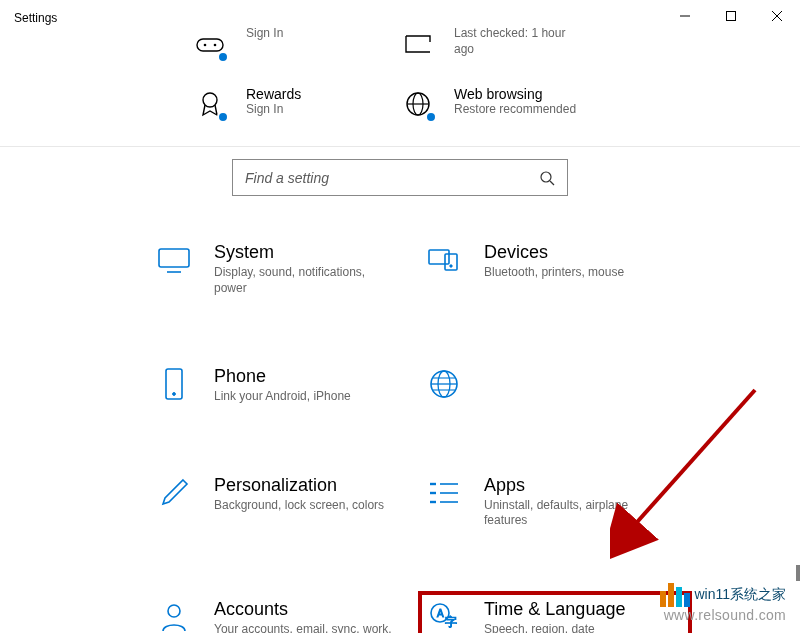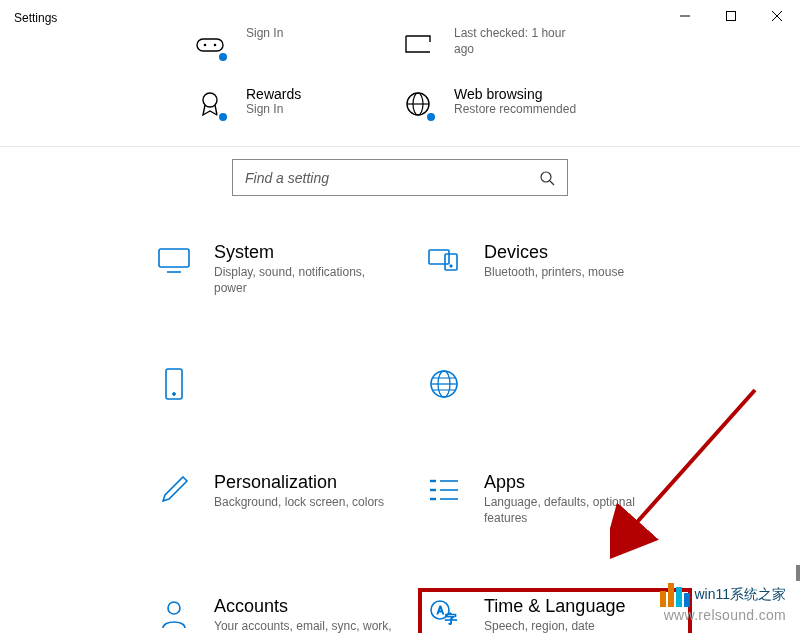--- a/index.html
+++ b/index.html
@@ -161,20 +161,24 @@
     </div>
   </div>
 
   <div class="cat">
     <div class="cat-icon">
       <svg width="24" height="34" viewBox="0 0 24 34">
           <rect x="4" y="2" width="16" height="30" rx="2" fill="none" stroke-width="1.6"></rect>
           <circle cx="12" cy="27" r="1.4" fill="#0078d4"></circle>
         </svg>
     </div>
+    <div class="cat-text">
+      <div class="ct-title">Phone</div>
+      <div class="ct-sub">Link your Android, iPhone</div>
+    </div>
   </div>
 
   <div class="cat">
     <div class="cat-icon">
       <svg width="32" height="32" viewBox="0 0 32 32">
           <circle cx="16" cy="16" r="13" fill="none" stroke-width="1.6"></circle>
           <ellipse cx="16" cy="16" rx="6" ry="13" fill="none" stroke-width="1.3"></ellipse>
           <line x1="3" y1="16" x2="29" y2="16" stroke-width="1.3"></line>
           <line x1="5" y1="10" x2="27" y2="10" stroke-width="1.1"></line>
           <line x1="5" y1="22" x2="27" y2="22" stroke-width="1.1"></line>
@@ -200,21 +204,21 @@
           <line x1="2" y1="5" x2="8" y2="5" stroke-width="2.4"></line>
           <line x1="12" y1="5" x2="30" y2="5" stroke-width="1.6"></line>
           <line x1="2" y1="14" x2="8" y2="14" stroke-width="2.4"></line>
           <line x1="12" y1="14" x2="30" y2="14" stroke-width="1.6"></line>
           <line x1="2" y1="23" x2="8" y2="23" stroke-width="2.4"></line>
           <line x1="12" y1="23" x2="30" y2="23" stroke-width="1.6"></line>
         </svg>
     </div>
     <div class="cat-text">
       <div class="ct-title">Apps</div>
-      <div class="ct-sub">Language, defaults, optional features</div>
+      <div class="ct-sub">Uninstall, defaults, airplane features</div>
     </div>
   </div>
 
   <div class="cat">
     <div class="cat-icon">
       <svg width="30" height="32" viewBox="0 0 30 32">
           <circle cx="15" cy="10" r="6" fill="none" stroke-width="1.6"></circle>
           <path d="M4 30 C4 22 26 22 26 30" fill="none" stroke-width="1.6"></path>
         </svg>
     </div>

